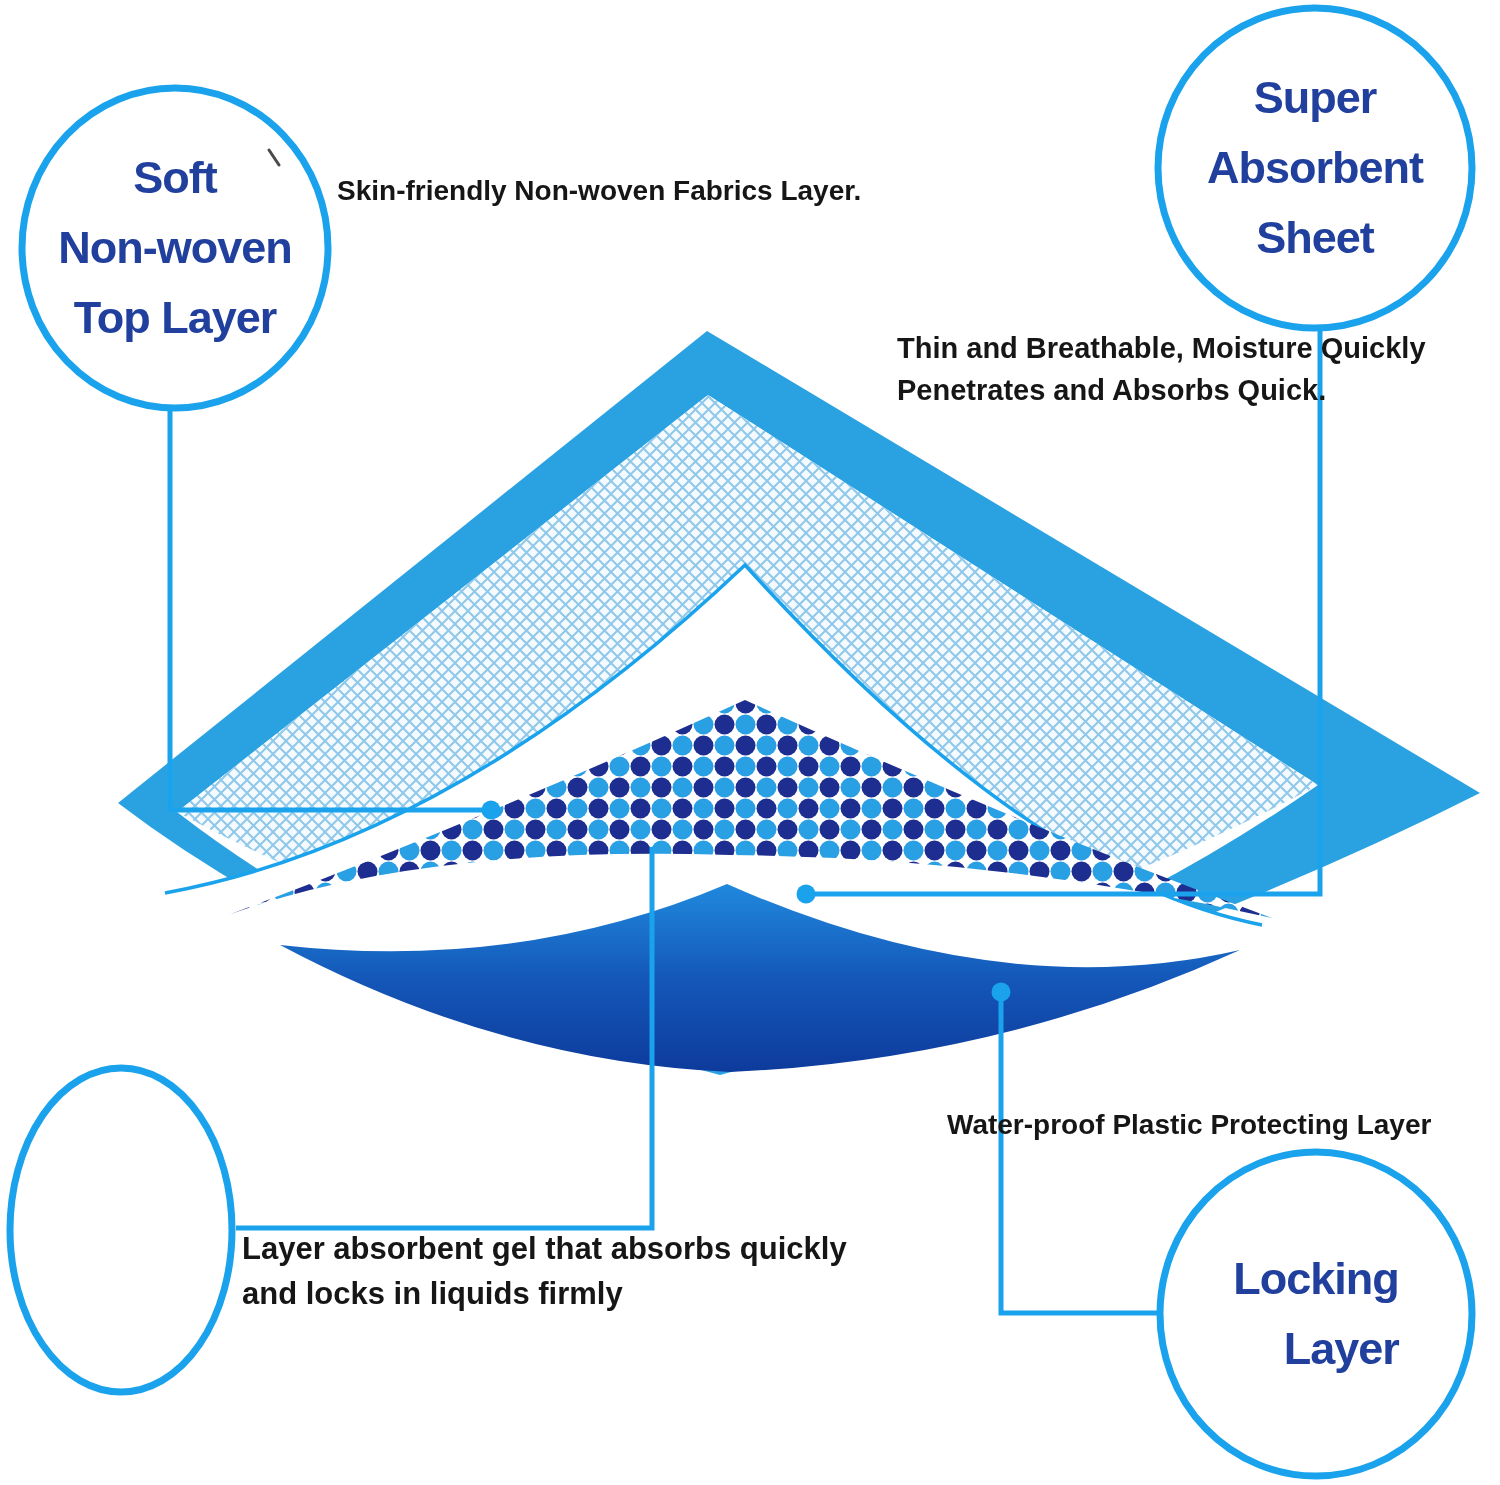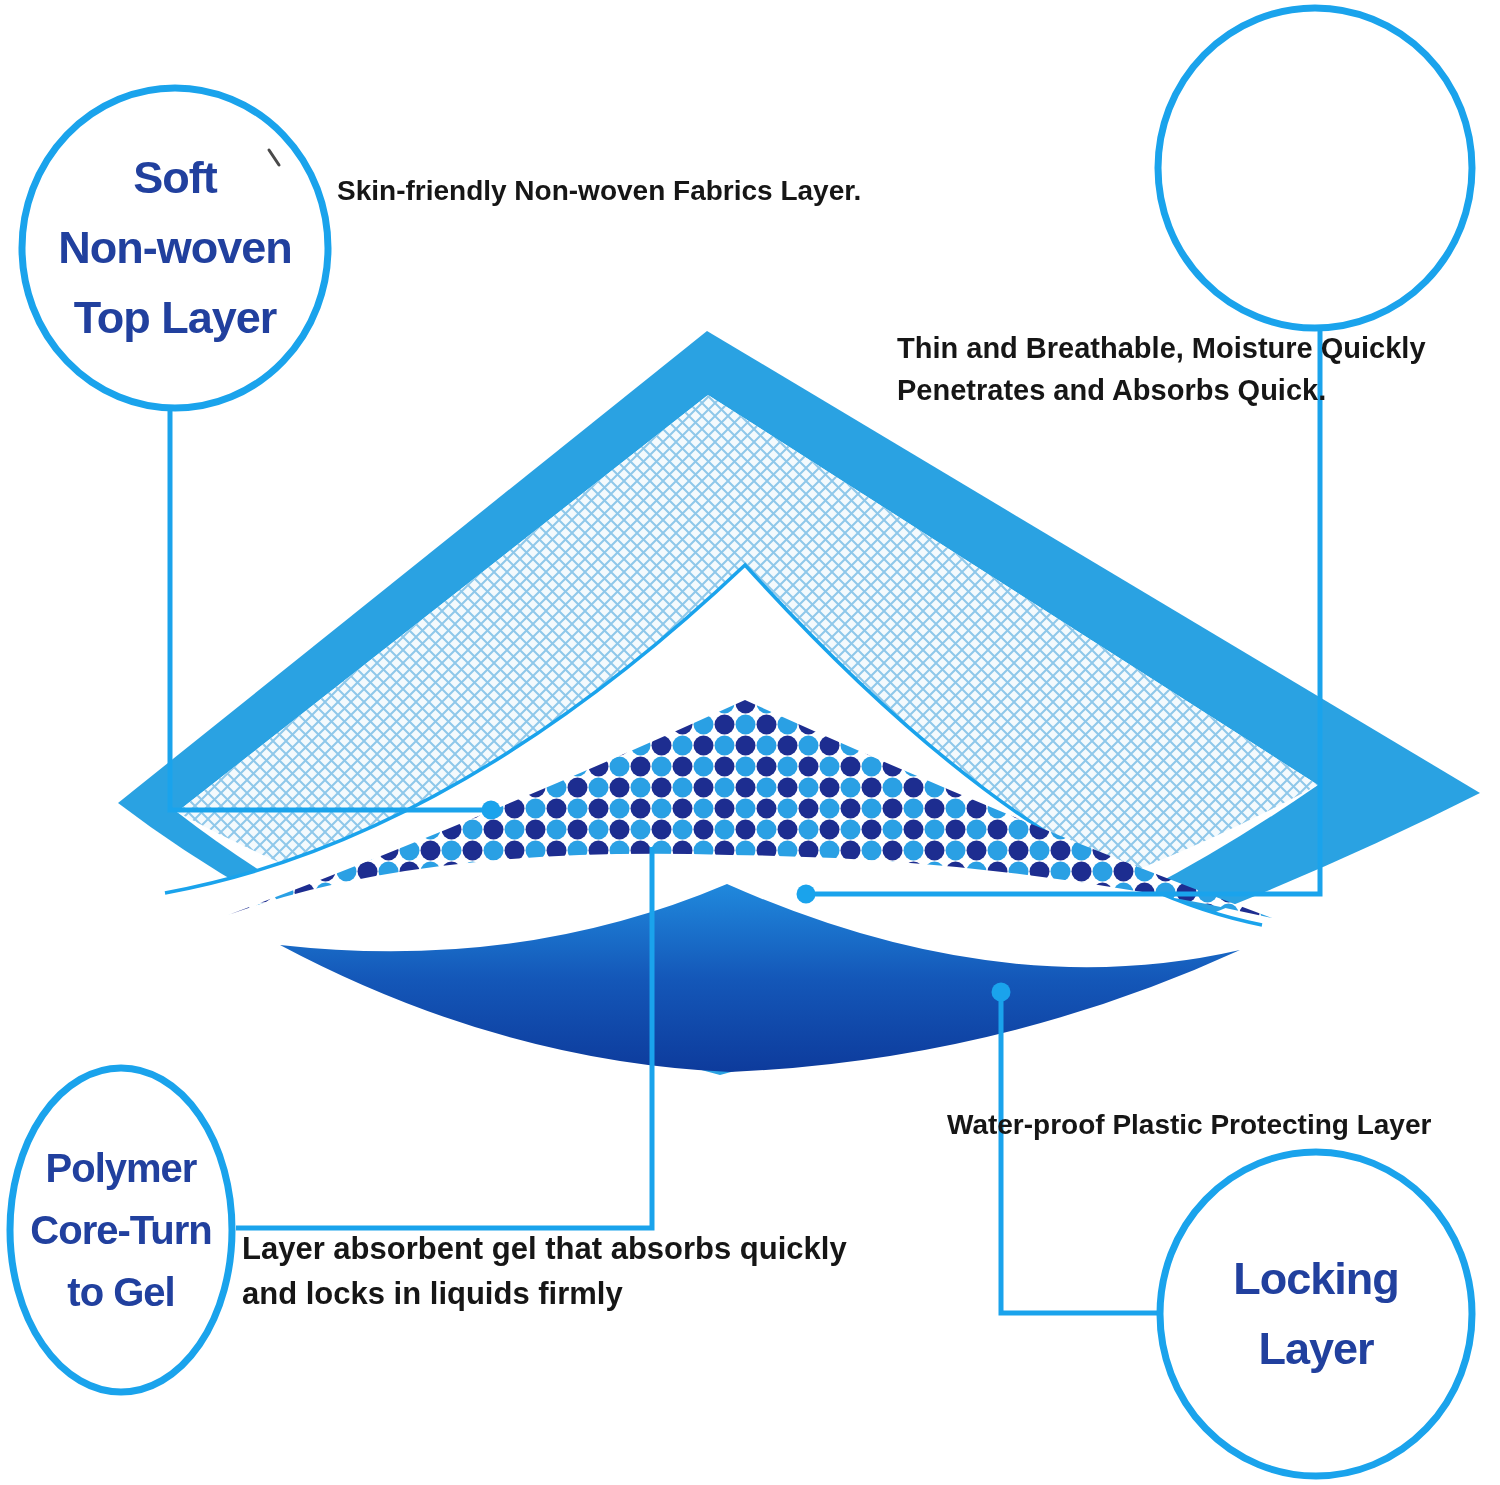--- a/index.html
+++ b/index.html
@@ -73,24 +73,24 @@
       <ellipse cx="121" cy="1230" rx="111" ry="162" stroke="#1aa3ec"></ellipse>
       <ellipse cx="1316" cy="1314" rx="156" ry="162" stroke="#1aa3ec"></ellipse>
     </g>
 
     <path d="M269,150 l10,15" stroke-width="3" stroke-linecap="round" fill="none" stroke="#4a4a4a"></path>
   </svg>
 
   <div class="lbl bubble-label" style="left:22px;top:88px;width:306px;height:320px;">Soft
 Non-woven
 Top Layer</div>
-  <div class="lbl bubble-label small" style="left:10px;top:1068px;width:222px;height:324px;">Polymer
-Core-Turn
-to Gel</div>
-  <div class="lbl bubble-label" style="left:1160px;top:1152px;width:312px;height:324px;">Locking
+  <div class="lbl bubble-label" style="left:1158px;top:8px;width:314px;height:320px;">Super
+Absorbent
+Sheet</div>
+  <div class="lbl bubble-label" style="left:1160px;top:1152px;width:312px;height:324px;text-align:right;">Locking
 Layer</div>
 
   <div class="note n-right">Thin and Breathable, Moisture Quickly
 Penetrates and Absorbs Quick.</div>
   <div class="note n-top">Skin-friendly Non-woven Fabrics Layer.</div>
   <div class="note n-waterproof">Water-proof Plastic Protecting Layer</div>
   <div class="note n-gel">Layer absorbent gel that absorbs quickly
 and locks in liquids firmly</div>
 
 </div>

